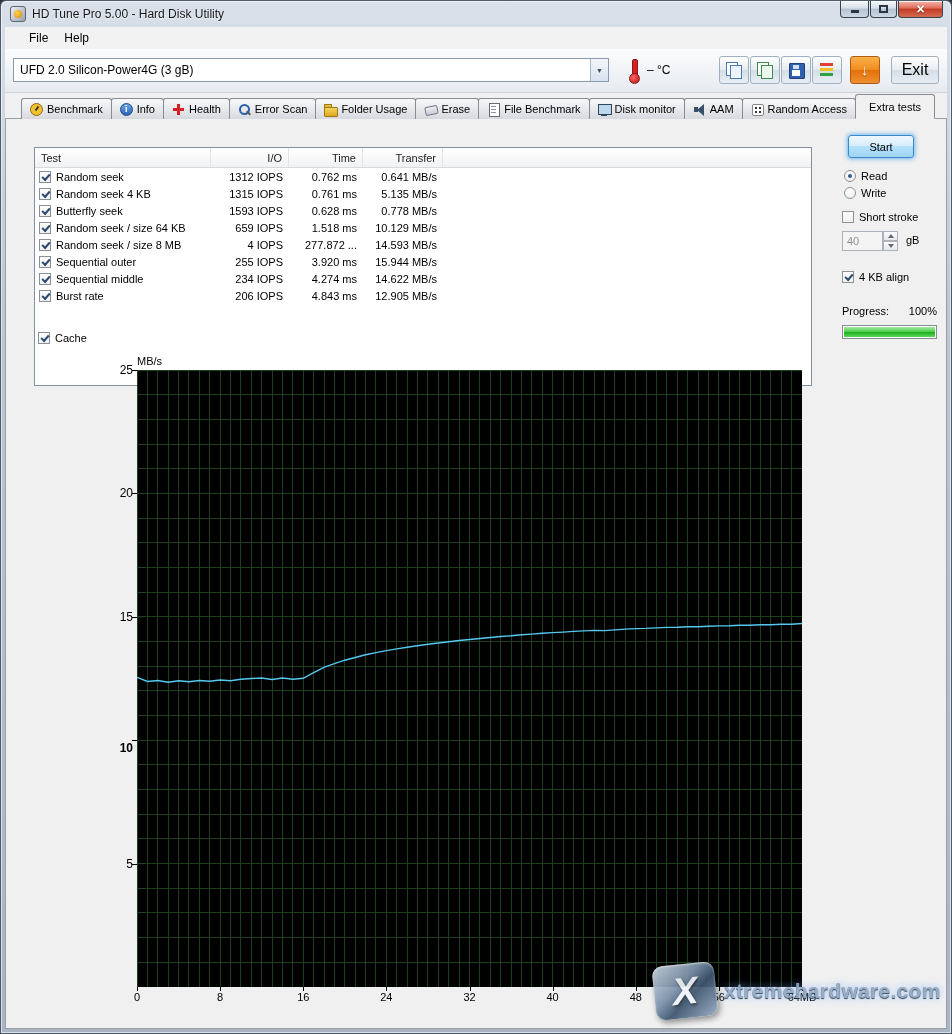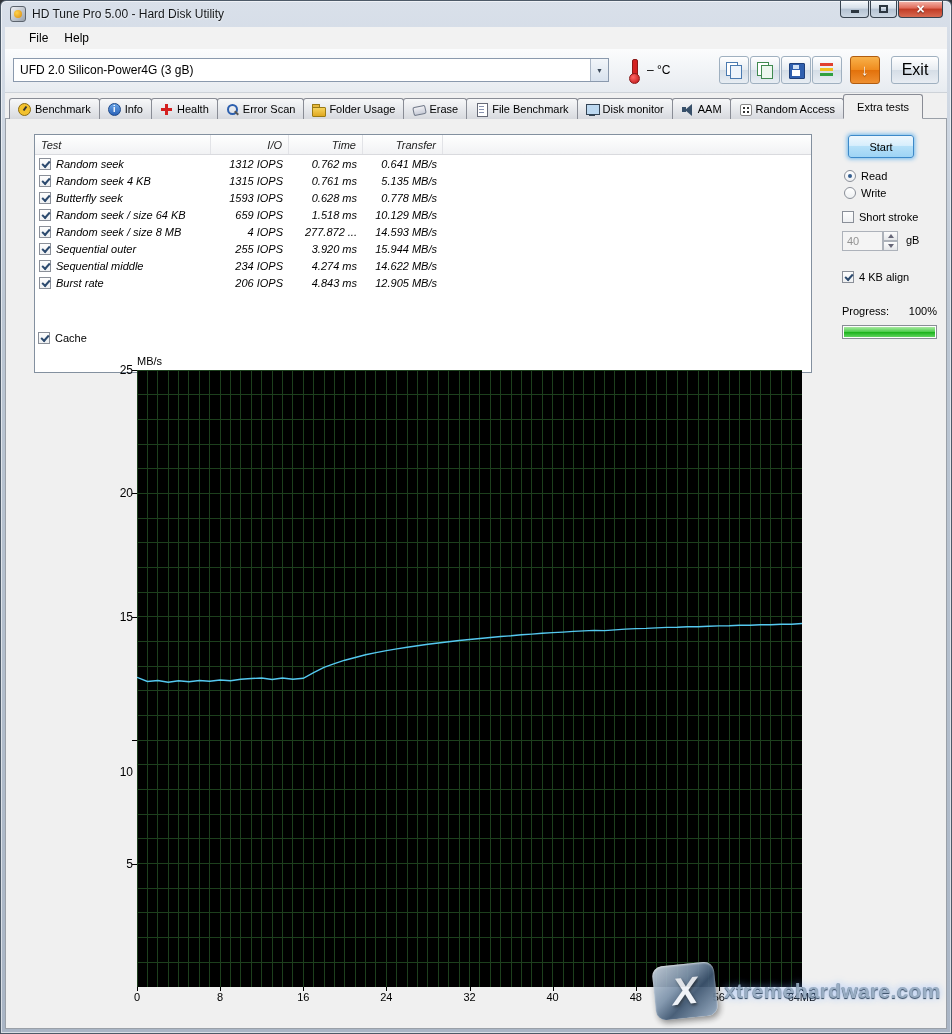--- a/index.html
+++ b/index.html
@@ -56,21 +56,21 @@
   .ic2-copy-pages::after  { content:""; position:absolute; left:5px; top:4px; width:10px; height:12px; background:#ecf7ee; border:1px solid #3f8a4f; }
   .ic2-save::before { content:""; position:absolute; left:2px; top:2px; width:14px; height:14px; background:#2f5fae; border:1px solid #1e3f7a; border-radius:1px; }
   .ic2-save::after { content:""; position:absolute; left:5px; top:9px; width:8px; height:6px; background:#fff; box-shadow:0 -6px 0 -1px #cfe0f5; }
   .ic2-export::before { content:""; position:absolute; left:2px; top:2px; width:13px; height:3px; background:#e04030;
     box-shadow:0 5px 0 #f0c020, 0 10px 0 #30a040; }
   .ic2-download::after { content:"↓"; position:absolute; left:5px; top:0px; color:#fff; font-size:15px; font-weight:bold; text-shadow:0 1px 1px rgba(0,0,0,.4); }
   .btn-exit { position:absolute; left:886px; top:7px; width:48px; height:28px; border:1px solid #9fb0c0; border-radius:3px;
     background:linear-gradient(#ffffff,#e6ebf1 50%,#d5dde6 50%,#e8edf3); font-size:16px; display:flex; align-items:center; justify-content:center; }
 
   
-  #tabbar { position:absolute; left:0; top:70px; height:22px; display:flex; align-items:flex-end; padding-left:4px; z-index:4; }
+  #tabbar { position:absolute; left:0; top:70px; height:22px; display:flex; align-items:flex-end; padding-left:16px; z-index:4; }
   .tab { height:21px; display:flex; align-items:center; padding:0 8px; border:1px solid #898c95; border-bottom:none;
     border-radius:3px 3px 0 0; background:linear-gradient(#f7f8f9,#e4e6ea 60%,#d7d9de); margin-right:-1px; font-size:11px; white-space:nowrap; }
   .tab.active { height:25px; margin-top:-3px; background:#f0f0f0; z-index:5; position:relative; padding:0 13px; border-bottom:1px solid #f0f0f0; }
   .tabicon { width:13px; height:13px; margin-right:4px; position:relative; display:inline-block; flex:none; }
   .ic-benchmark { border-radius:50%; background:#f2c12e; border:1px solid #8a6a12; }
   .ic-benchmark::after { content:""; position:absolute; left:5px; top:2px; width:2px; height:5px; background:#333; transform:rotate(35deg); }
   .ic-info { border-radius:50%; background:linear-gradient(#6aa6e8,#2a62b8); border:1px solid #1c4687; }
   .ic-info::after { content:"i"; position:absolute; left:0; top:0; width:11px; text-align:center; color:#fff; font:bold 9px/11px "Liberation Sans",sans-serif; }
   .ic-health::before { content:""; position:absolute; left:1px; top:5px; width:11px; height:3px; background:#d42020; }
   .ic-health::after  { content:""; position:absolute; left:5px; top:1px; width:3px; height:11px; background:#d42020; }
@@ -86,21 +86,21 @@
   .ic-disk-monitor::after { content:""; position:absolute; left:3px; top:11px; width:6px; height:2px; background:#334455; }
   .ic-speaker::before { content:""; position:absolute; left:1px; top:4px; width:4px; height:5px; background:#38506a; }
   .ic-speaker::after { content:""; position:absolute; left:4px; top:1px; width:0; height:0;
     border-top:6px solid transparent; border-bottom:6px solid transparent; border-right:7px solid #38506a; }
   .ic-dice::after { content:""; position:absolute; left:1px; top:1px; width:10px; height:10px; background:#fff;
     border:1px solid #888; border-radius:2px; background-image:radial-gradient(#333 1px,transparent 1.2px); background-size:4px 4px; background-position:1px 1px; }
 
   
   #page { position:absolute; left:0; right:0; top:91px; bottom:0; background:#f0f0f0; border:1px solid #9aa0a8; }
 
-  .results { position:absolute; left:28px; top:15px; width:778px; height:239px; background:#fff; border:1px solid #83909f;font-style:italic; }
+  .results { position:absolute; left:28px; top:28px; width:778px; height:239px; background:#fff; border:1px solid #83909f; }
   #thead { display:grid; grid-template-columns:176px 78px 74px 80px 1fr; height:20px;
     background:linear-gradient(#ffffff,#f1f2f4); border-bottom:1px solid #d9dade; }
   .th { display:flex; align-items:center; padding:0 6px; border-right:1px solid #e2e3e7; color:#222; }
   .th.num { justify-content:flex-end; }
   .th.filler { border-right:none; }
   .trow { display:grid; grid-template-columns:176px 78px 74px 80px 1fr; height:17px; align-items:center; }
   .td { padding:0 6px; white-space:nowrap; }
   .td.num { text-align:right; }
   .testcell { display:flex; align-items:center; gap:5px; padding-left:4px; }
 
@@ -483,21 +483,21 @@
 
       <div class="watermark">
         <div class="wm-logo">
           <span class="wm-x">X</span>
         </div>
         <span class="wm-text">xtremehardware.com</span>
       </div>
 
     <div class="ylab" style="top: 737.6px;">5</div>
         <div class="ytick" style="top: 744.6px;"></div>
-        <div class="ylab" style="top: 646px;">10</div>
+        <div class="ylab" style="top: 622px; font-weight: bold;">10</div>
         <div class="ytick" style="top: 621.2px;"></div>
         <div class="ylab" style="top: 490.8px;">15</div>
         <div class="ytick" style="top: 497.8px;"></div>
         <div class="ylab" style="top: 367.4px;">20</div>
         <div class="ytick" style="top: 374.4px;"></div>
         <div class="ylab" style="top: 244px;">25</div>
         <div class="ytick" style="top: 251px;"></div>
         <div class="xlab" style="left: 109px;">0</div>
         <div class="xtick" style="left: 131px;"></div>
         <div class="xlab" style="left: 192.125px;">8</div>

